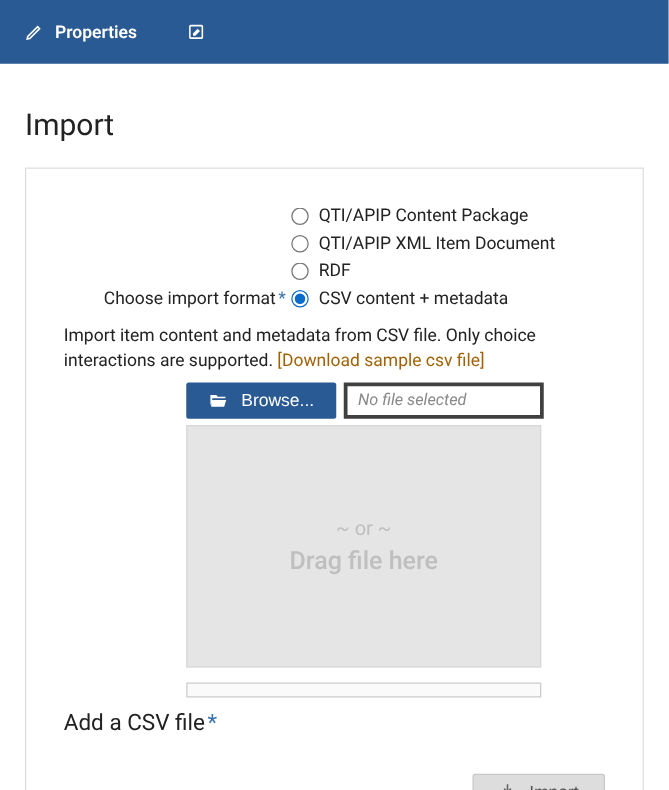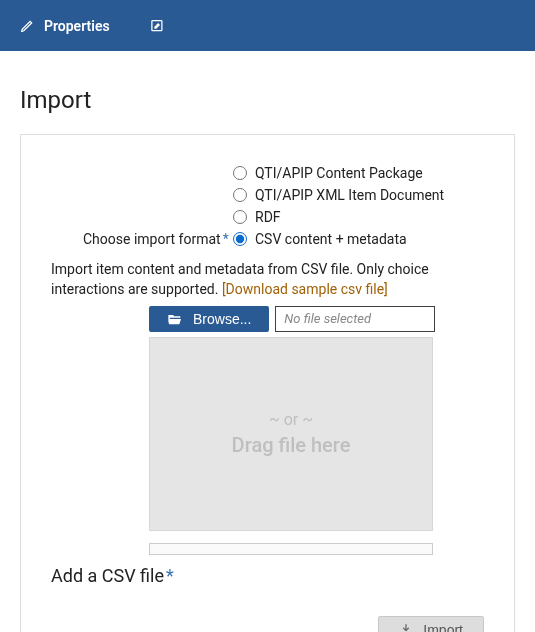--- a/index.html
+++ b/index.html
@@ -91,21 +91,21 @@
     border: none;
     padding: 5px 18px;
     font-size: 14px;
     display: flex;
     align-items: center;
     gap: 10px;
     cursor: pointer;
     border-radius: 2px;
   }
   .file-name {
-    border: 1px solid #404040;
+    border: 3px solid #404040;
     background: #fff;
     padding: 4px 8px;
     font-size: 13px;
     font-style: italic;
     color: #888;
     width: 160px;
     display:flex;
     align-items:center;
   }
   .drop-wrap {

